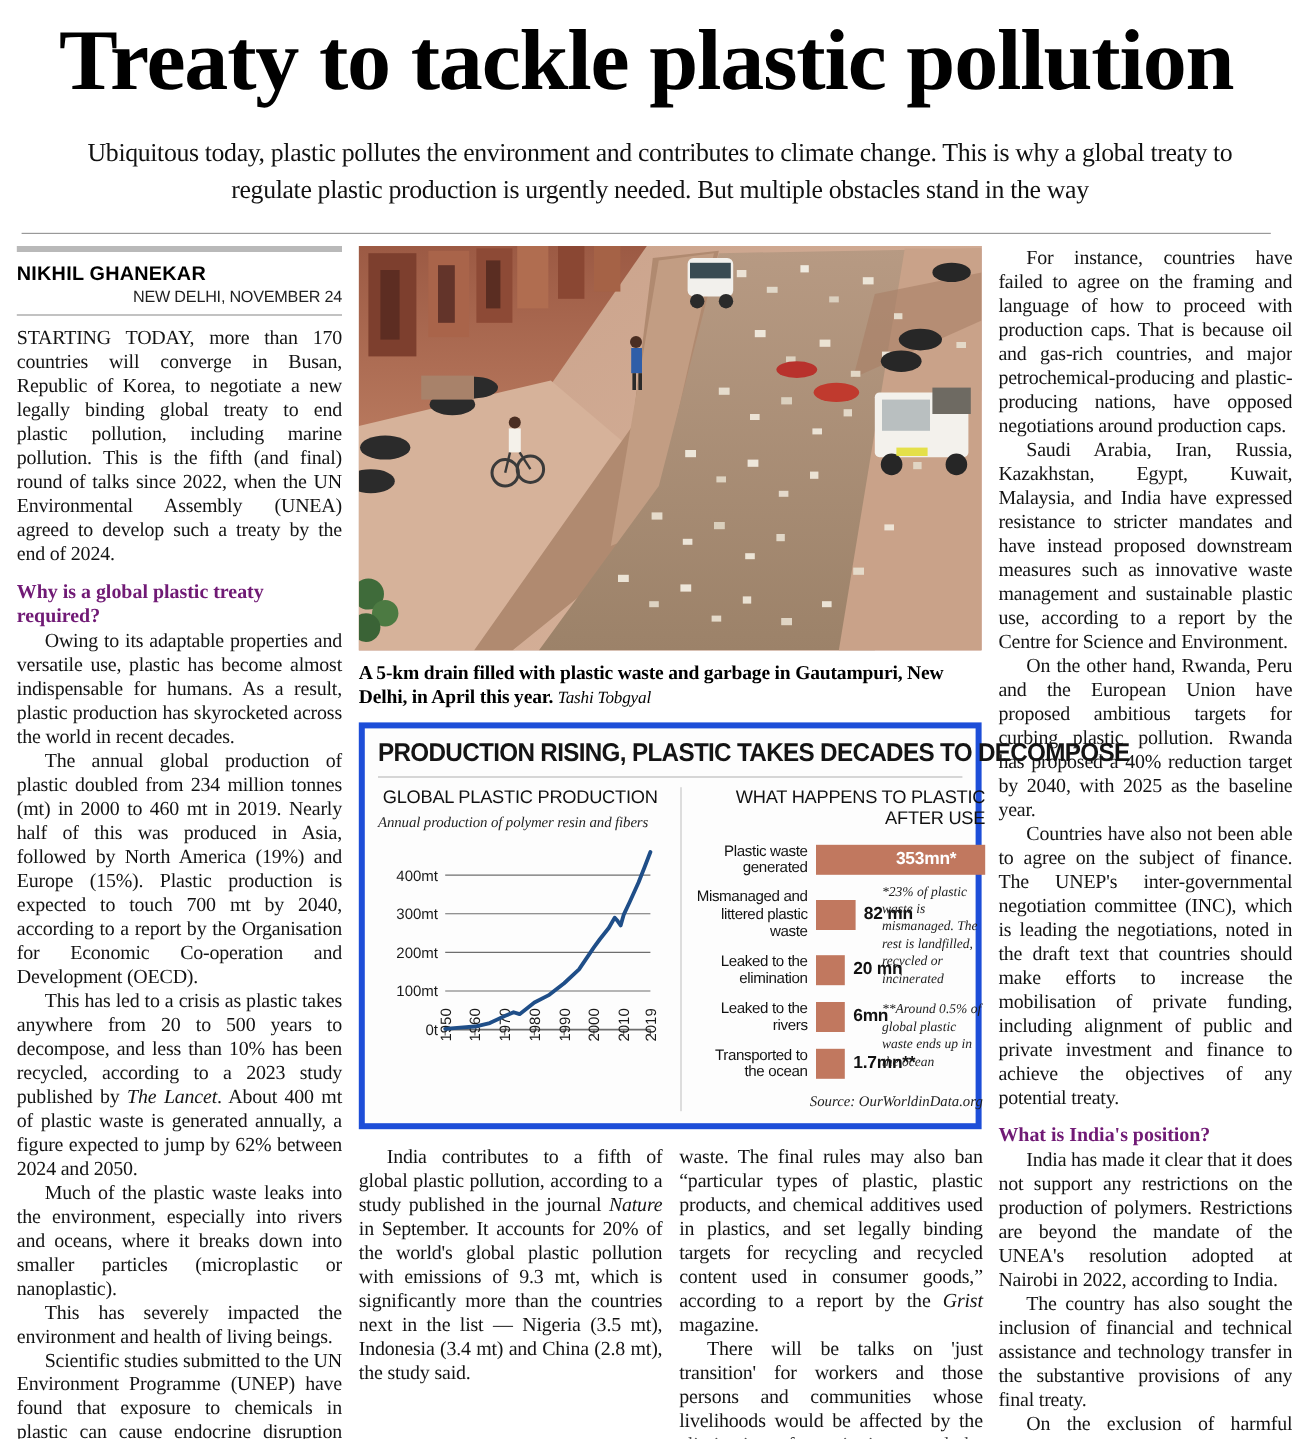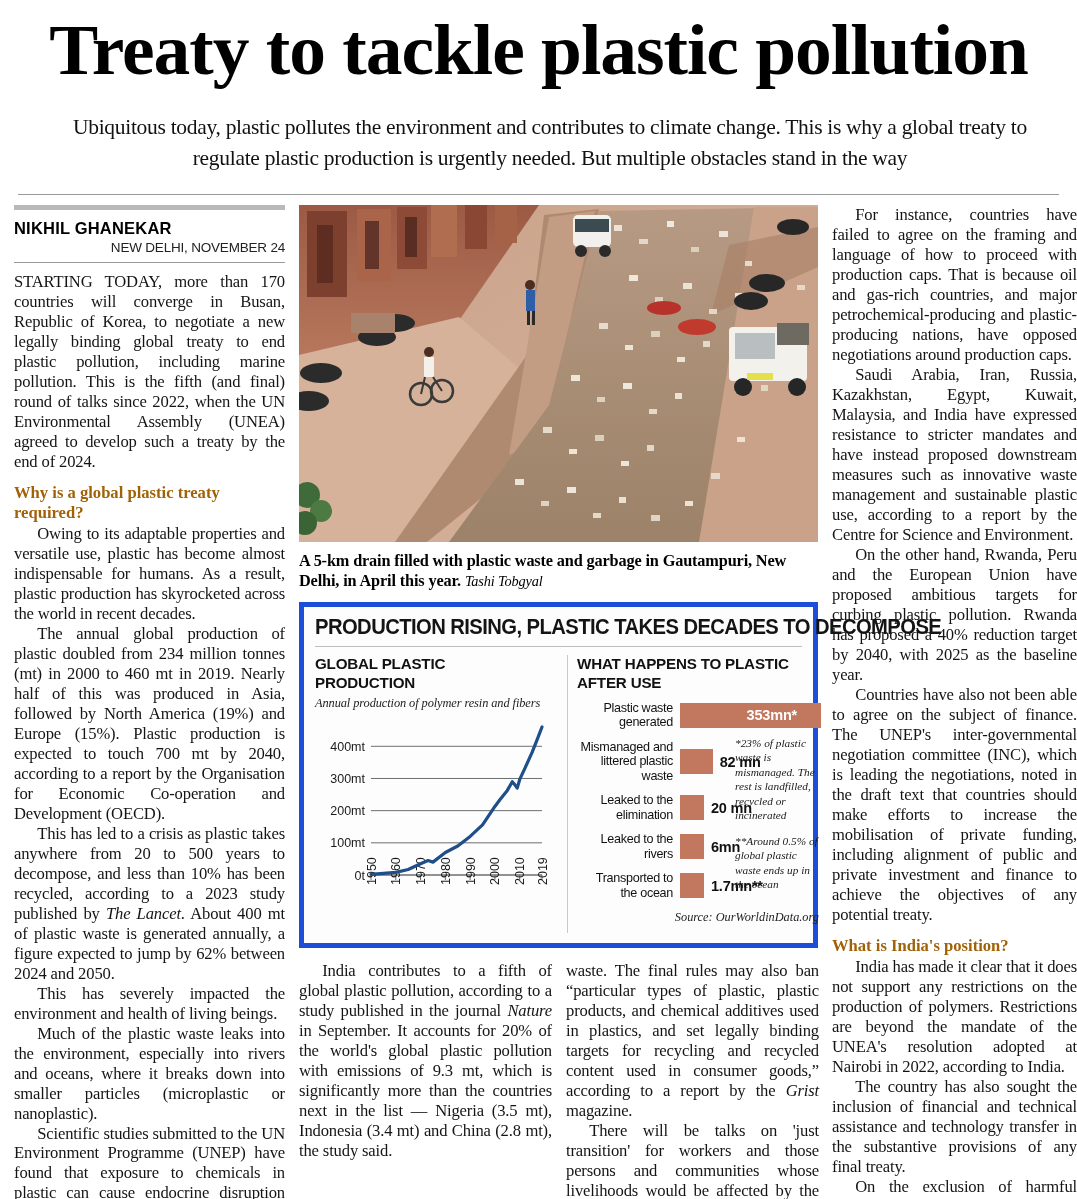--- a/index.html
+++ b/index.html
@@ -83,21 +83,21 @@
     letter-spacing:-0.15px;
   }
   .body p + p { text-indent:1.4em; }
   .body p.noindent { text-indent:0; }
   .subhead {
     font-weight:700;
     font-size:16.6px;
     line-height:1.2;
     margin:11px 0 1px 0;
     text-align:left;
-    color:#a16207;
+    color:#701a75;
   }
   .subhead:first-child { margin-top:0; }
   em.ital { font-style:italic; }
 
   
   .photo-wrap { width:100%; }
   .photo {
     width:100%; height:337px; position:relative; overflow:hidden;
     background:#b9826a;
   }
@@ -131,25 +131,26 @@
     line-height:1.1;
   }
   .info-title-rule { border-top:1px solid #bdbdbd; margin:7px 0 8px 0; }
   .info-cols { display:flex; gap:0; }
   .panel-left  { width:243px; flex:0 0 243px; padding-right:10px; }
   .panel-div   { width:1px; background:#c9c9c9; flex:0 0 1px; margin:0 9px; }
   .panel-right { flex:1 1 auto; }
 
   .panel-h {
     font-family:"Liberation Sans", sans-serif;
-    font-weight:700;
+    font-weight:400;
     font-size:15.2px;
     letter-spacing:-0.2px;
     color:#111;
     line-height:1.2;
+    text-align:right;
   }
   .panel-sub {
     font-style:italic;
     font-size:12.4px;
     line-height:1.25;
     color:#222;
     margin-top:4px;
     letter-spacing:-0.1px;
   }
 
@@ -222,22 +223,22 @@
       <div class="byline-name">NIKHIL GHANEKAR</div>
       <div class="byline-place">NEW DELHI, NOVEMBER 24</div>
       <div class="byline-rule"></div>
 
       <div class="body">
         <p class="noindent">STARTING TODAY, more than 170 countries will converge in Busan, Republic of Korea, to negotiate a new legally binding global treaty to end plastic pollution, including marine pollution. This is the fifth (and final) round of talks since 2022, when the UN Environmental Assembly (UNEA) agreed to develop such a treaty by the end of 2024.</p>
         <div class="subhead">Why is a global plastic treaty required?</div>
         <p class="noindent" style="text-indent:1.4em">Owing to its adaptable properties and versatile use, plastic has become almost indispensable for humans. As a result, plastic production has skyrocketed across the world in recent decades.</p>
         <p>The annual global production of plastic doubled from 234 million tonnes (mt) in 2000 to 460 mt in 2019. Nearly half of this was produced in Asia, followed by North America (19%) and Europe (15%). Plastic production is expected to touch 700 mt by 2040, according to a report by the Organisation for Economic Co-operation and Development (OECD).</p>
         <p><span>This has led to a crisis as plastic takes anywhere from 20 to 500 years to decompose, and less than 10% has been recycled, according to a 2023 study published by </span><em class="ital">The Lancet</em><span>. About 400 mt of plastic waste is generated annually, a figure expected to jump by 62% between 2024 and 2050.</span></p>
+        <p>Much of the plastic waste leaks into the environment, especially into rivers and oceans, where it breaks down into smaller particles (microplastic or nanoplastic).</p>
         <p>This has severely impacted the environment and health of living beings.</p>
-        <p>Much of the plastic waste leaks into the environment, especially into rivers and oceans, where it breaks down into smaller particles (microplastic or nanoplastic).</p>
         <p>Scientific studies submitted to the UN Environment Programme (UNEP) have found that exposure to chemicals in plastic can cause endocrine disruption and a range of human diseases including cancer, diabetes, reproductive disorders, and neurodevelopmental impairment. Plastic also harms species inhabiting marine, freshwater, and land ecosystems.</p>
 
       </div>
     </div>
 
     <div class="col-mid">
 
       <div class="photo-wrap">
         <div class="photo">
           <svg viewBox="0 0 519 337" preserveAspectRatio="none">

